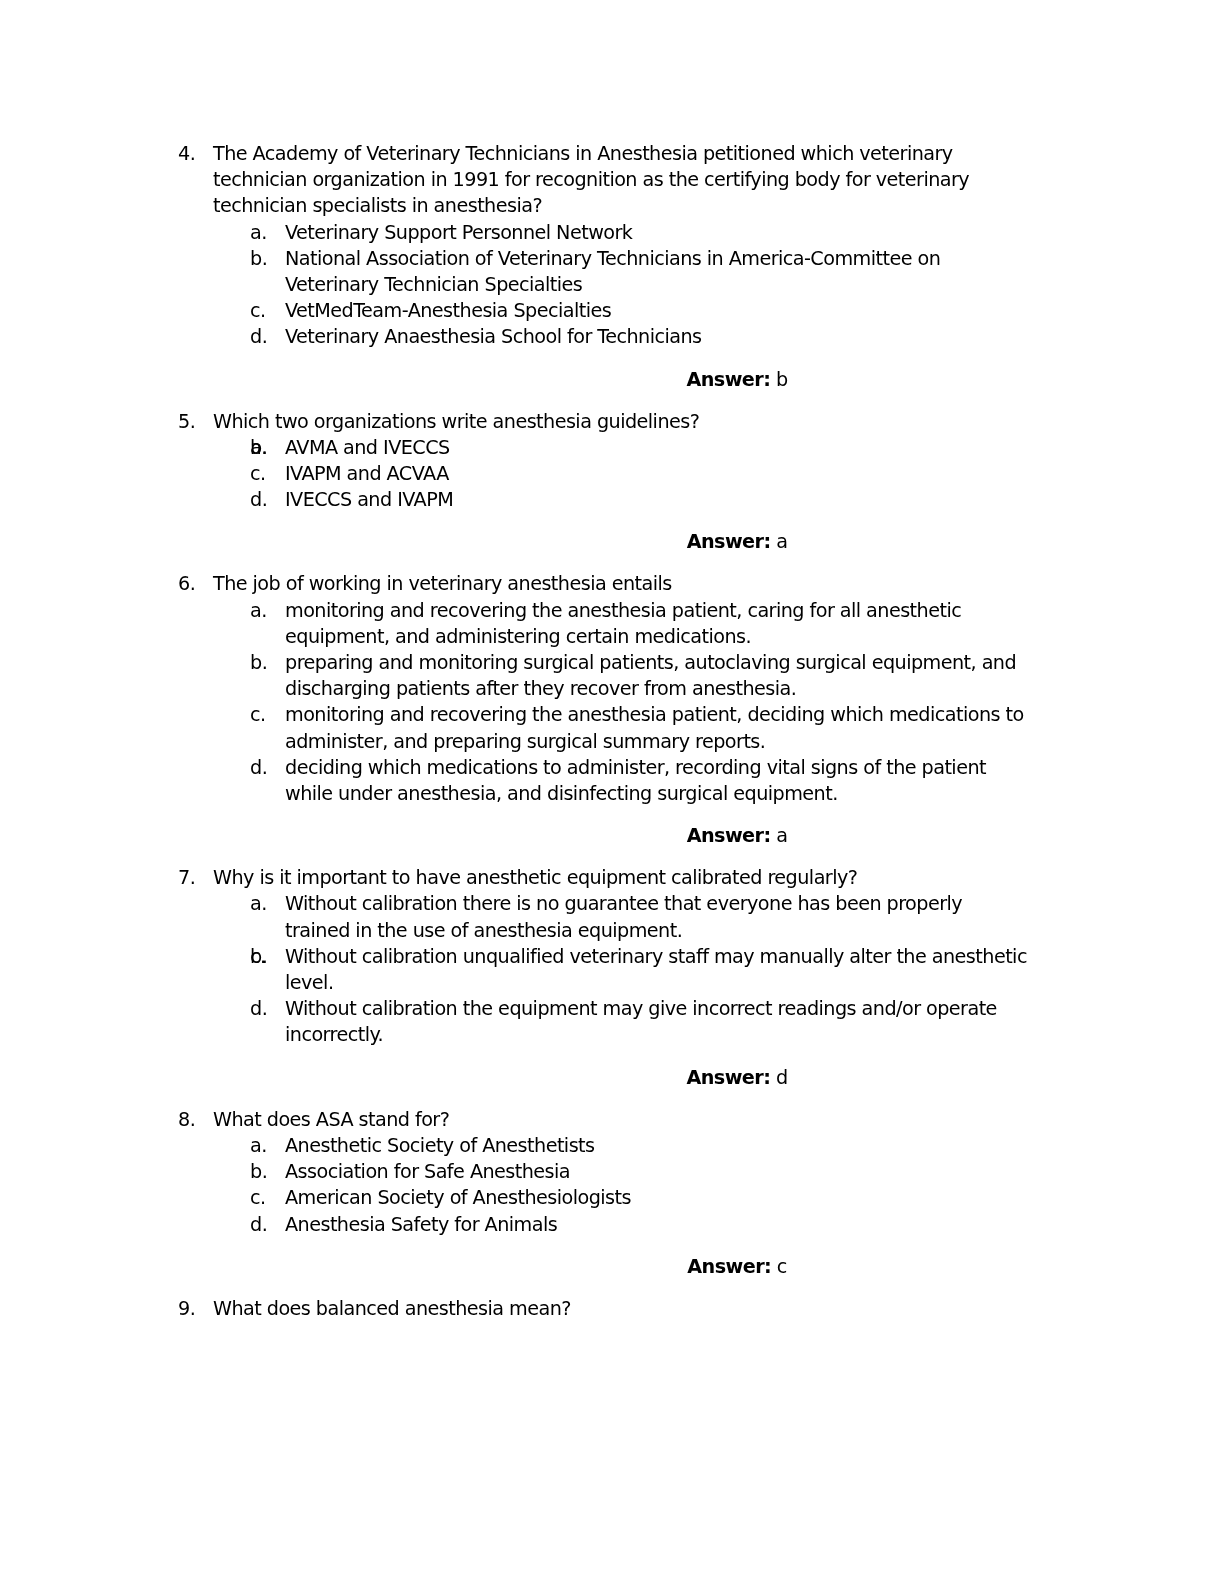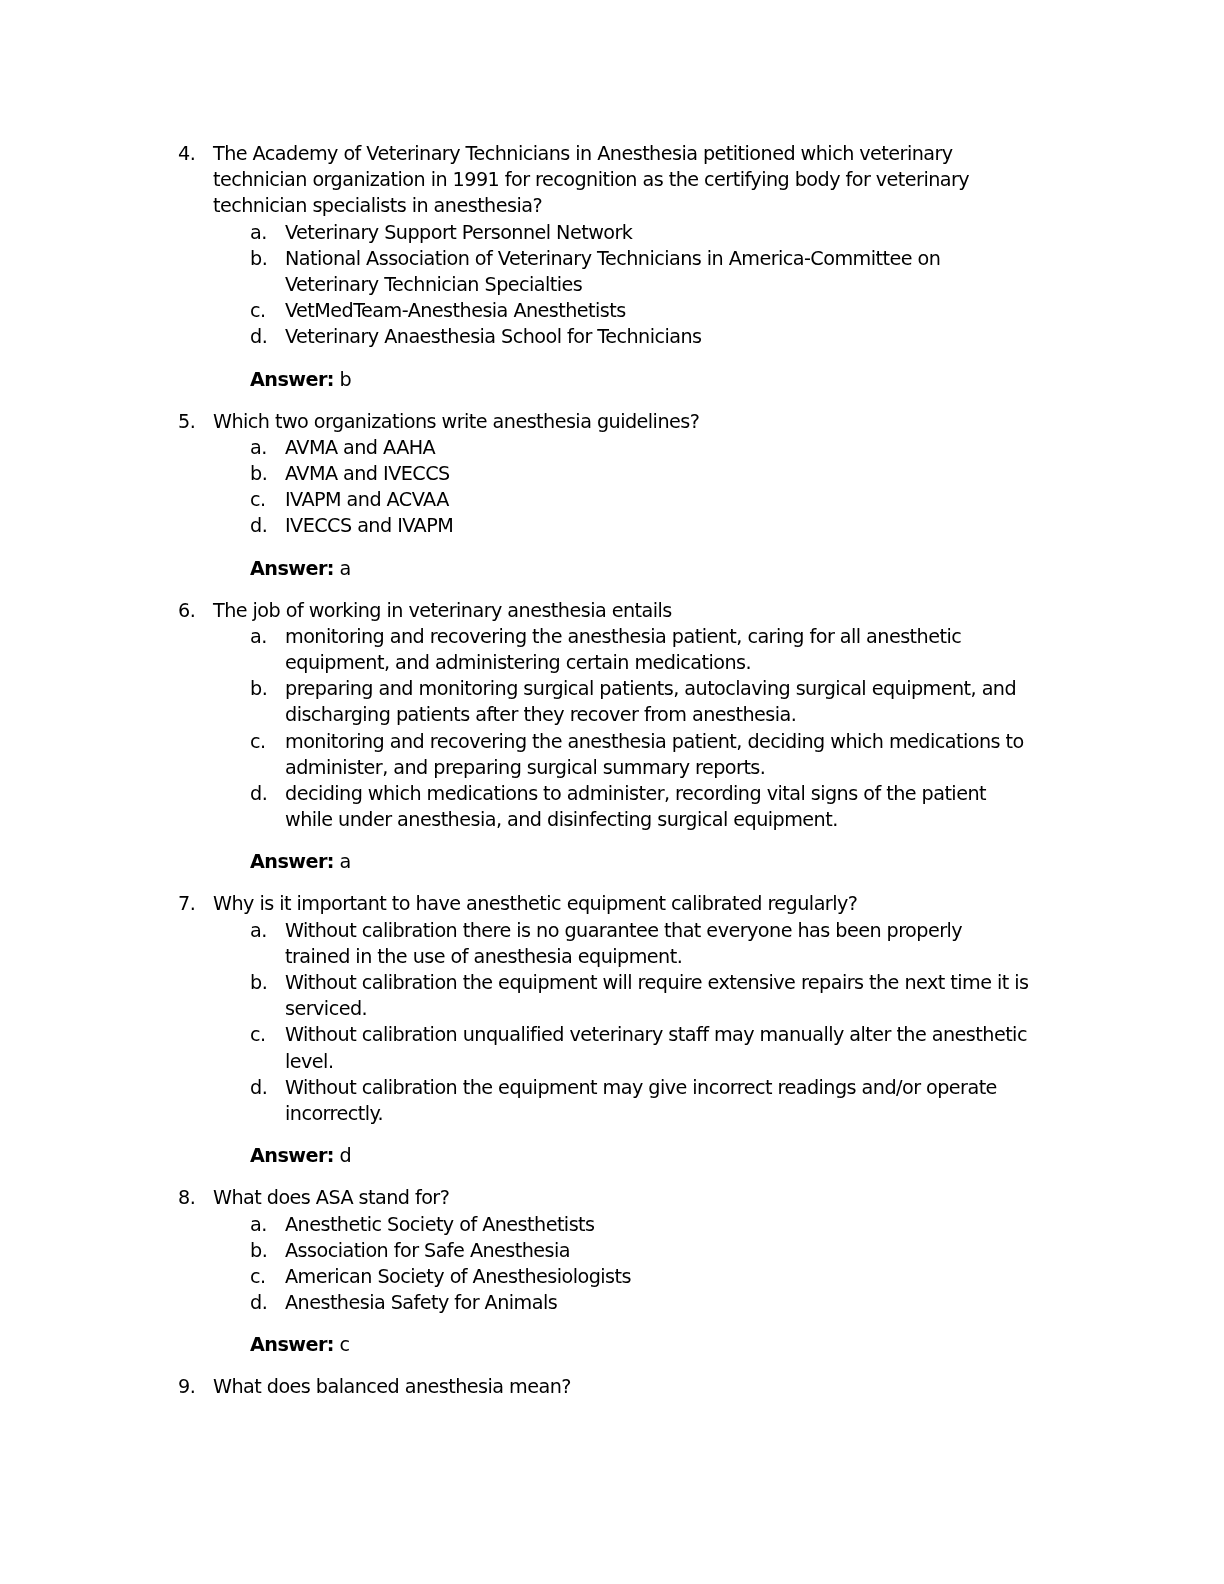--- a/index.html
+++ b/index.html
@@ -65,20 +65,21 @@
       width: 790px;
     }
     .answer {
       margin-left: 250px;
       margin-top: 16px;
       font-size: 19.2px;
       line-height: 26.2px;
       letter-spacing: -0.55px;
       height: 26px;
       margin-bottom: 16px;
+      text-align: center;
     }
     .answer-label {
       font-weight: bold;
     }
   </style>
 </head>
 <body>
 
 <div class="page">
 
@@ -91,42 +92,41 @@
       <li class="option">
         <span class="opt-letter">a.</span>
         <span class="opt-text">Veterinary Support Personnel Network</span>
       </li>
       <li class="option">
         <span class="opt-letter">b.</span>
         <span class="opt-text" style="width:700px">National Association of Veterinary Technicians in America-Committee on Veterinary Technician Specialties</span>
       </li>
       <li class="option">
         <span class="opt-letter">c.</span>
-        <span class="opt-text">VetMedTeam-Anesthesia Anesthetists</span>
+        <span class="opt-text">VetMedTeam-Anesthesia Specialties</span>
       </li>
       <li class="option">
         <span class="opt-letter">d.</span>
         <span class="opt-text">Veterinary Anaesthesia School for Technicians</span>
       </li>
     </ul>
     <div class="answer">
       <span class="answer-label">Answer:</span>
       <span class="answer-value">b</span>
     </div>
   </div>
 
   <div class="question">
     <div class="q-line">
       <span class="q-num">5.</span>
       <span class="q-text">Which two organizations write anesthesia guidelines?</span>
     </div>
     <ul class="options">
       <li class="option">
         <span class="opt-letter">a.</span>
-        <span class="opt-text">AVMA and AAHA</span>
       </li>
       <li class="option">
         <span class="opt-letter">b.</span>
         <span class="opt-text">AVMA and IVECCS</span>
       </li>
       <li class="option">
         <span class="opt-letter">c.</span>
         <span class="opt-text">IVAPM and ACVAA</span>
       </li>
       <li class="option">
@@ -174,21 +174,20 @@
       <span class="q-num">7.</span>
       <span class="q-text">Why is it important to have anesthetic equipment calibrated regularly?</span>
     </div>
     <ul class="options">
       <li class="option">
         <span class="opt-letter">a.</span>
         <span class="opt-text" style="width:725px">Without calibration there is no guarantee that everyone has been properly trained in the use of anesthesia equipment.</span>
       </li>
       <li class="option">
         <span class="opt-letter">b.</span>
-        <span class="opt-text" style="width:775px">Without calibration the equipment will require extensive repairs the next time it is serviced.</span>
       </li>
       <li class="option">
         <span class="opt-letter">c.</span>
         <span class="opt-text" style="width:790px">Without calibration unqualified veterinary staff may manually alter the anesthetic level.</span>
       </li>
       <li class="option">
         <span class="opt-letter">d.</span>
         <span class="opt-text" style="width:760px">Without calibration the equipment may give incorrect readings and/or operate incorrectly.</span>
       </li>
     </ul>

